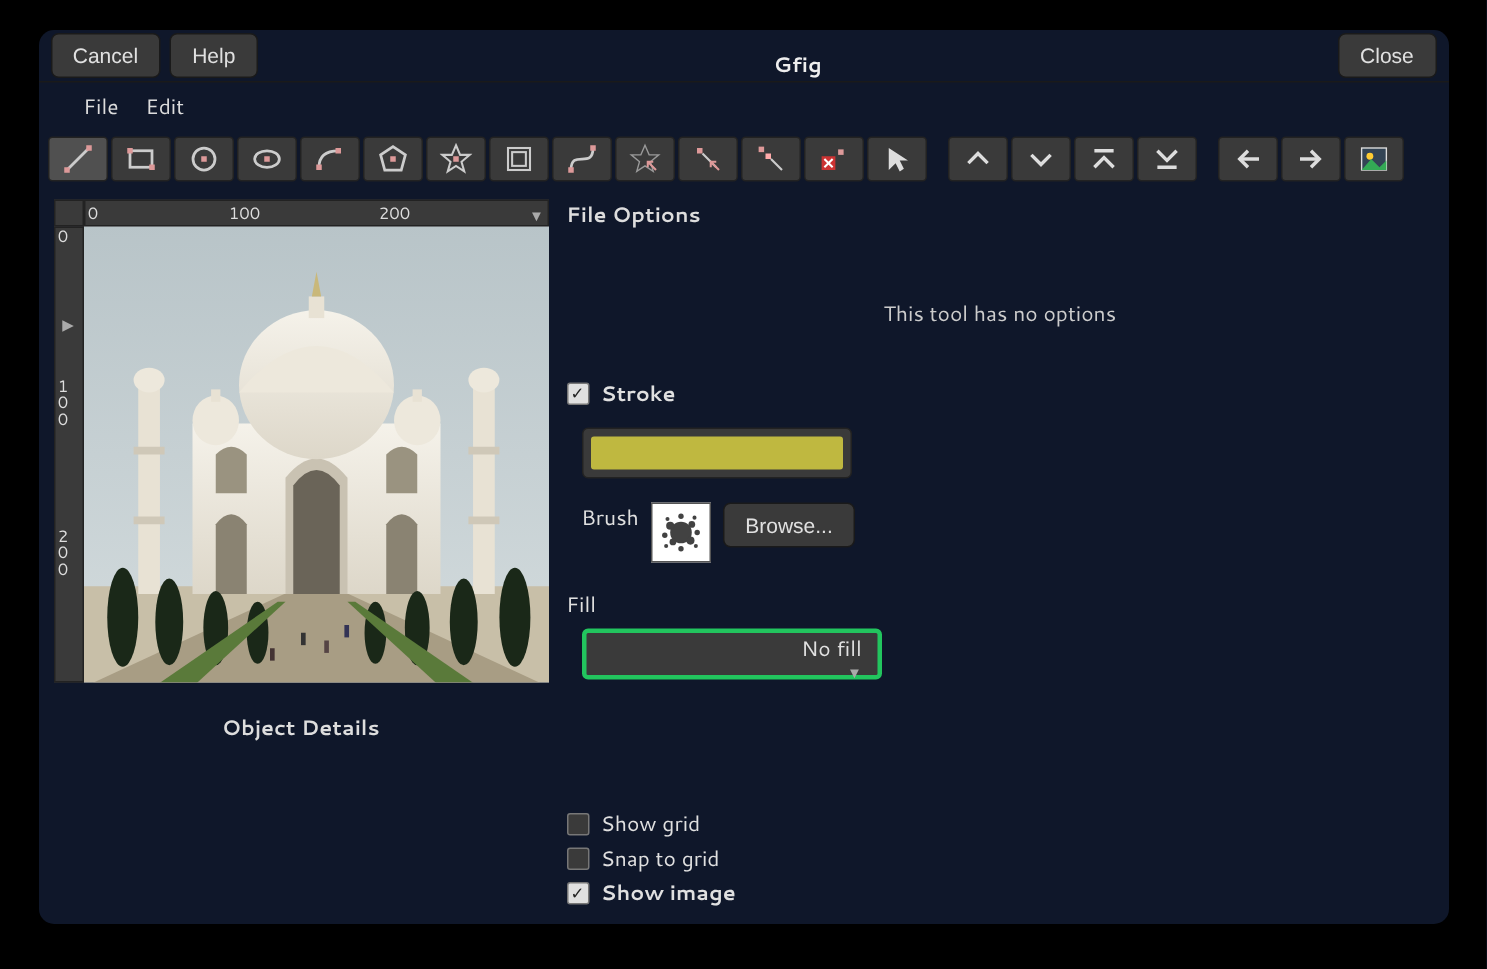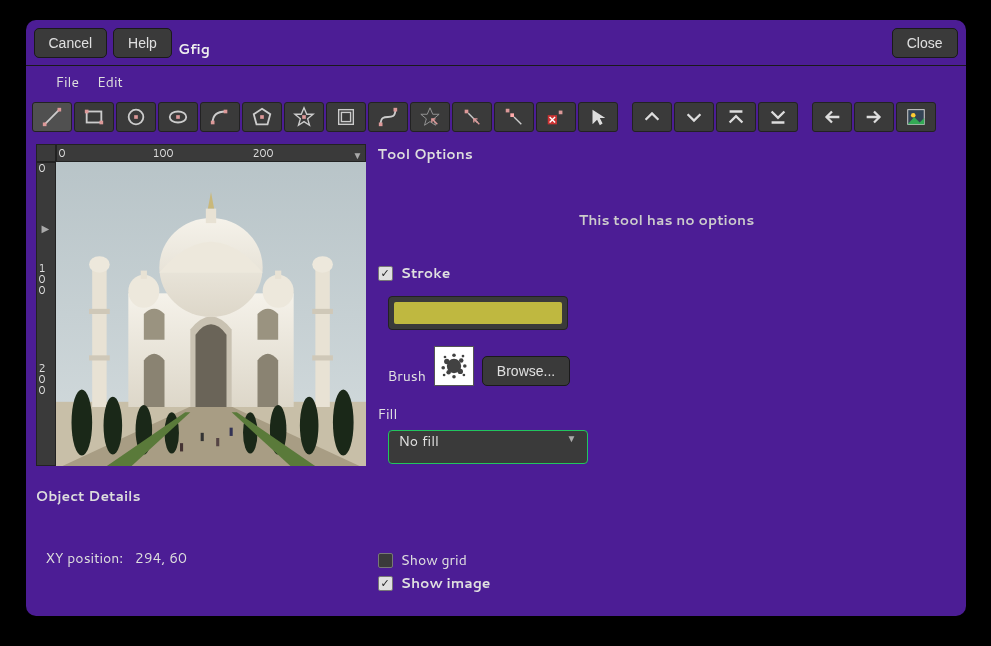--- a/index.html
+++ b/index.html
@@ -9,36 +9,37 @@
       font-size: 14px;
       color: #e0e0e0;
       display: flex;
       justify-content: center;
       align-items: flex-start;
       padding-top: 20px;
     }
     .window {
       width: 940px;
       height: 596px;
-      background: #4c1d95;
+      background: #0f172a;
       border-radius: 10px;
       overflow: hidden;
       display: flex;
       flex-direction: column;
     }
     .titlebar {
       height: 46px;
       display: flex;
       align-items: center;
       padding: 0 8px;
       gap: 6px;
       border-bottom: 1px solid #1a1a1a;
     }
     .titlebar-title {
       flex: 1;
+      text-align: center;
       font-weight: 600;
       color: #eee;
       margin-top: 12px;
     }
     .btn {
       background: #3a3a3a;
       border: 1px solid #1a1a1a;
       border-radius: 5px;
       padding: 6px 14px;
       color: #e0e0e0;
@@ -115,20 +116,21 @@
     .ruler-v .tick-label { position: absolute; left: 2px; font-size: 11px; color: #ddd; line-height: 11px; }
     .canvas-img {
       position: absolute;
       top: 18px; left: 20px; right: 0; bottom: 0;
       background: #888;
       overflow: hidden;
     }
     .canvas-img svg { width: 100%; height: 100%; display: block; }
     .object-details {
       margin-top: 20px;
+      text-align: center;
     }
     .object-details h4 {
       font-size: 14px;
       font-weight: 600;
       color: #ddd;
     }
     .xy-row {
       margin-top: 42px;
       margin-left: 10px;
       font-size: 14px;
@@ -142,21 +144,20 @@
     .section-title {
       font-size: 14px;
       font-weight: 600;
       color: #ddd;
       margin-bottom: 6px;
     }
     .no-options {
       text-align: center;
       color: #ccc;
       padding: 40px 0 30px 0;
-      font-weight: bold;
     }
     .check-row {
       display: flex;
       align-items: center;
       gap: 8px;
       margin: 3px 0;
     }
     .checkbox {
       width: 15px; height: 15px;
       border: 1px solid #777;
@@ -181,46 +182,47 @@
       border-radius: 4px;
       padding: 5px;
       cursor: pointer;
     }
     .color-swatch-inner {
       width: 100%; height: 100%;
       border-radius: 2px;
     }
     .brush-row {
       display: flex;
-      align-items: flex-end;
+      align-items: flex-start;
       gap: 8px;
       margin: 6px 0 12px 10px;
     }
     .brush-preview {
       width: 40px; height: 40px;
       background: #fff;
       border: 1px solid #555;
       display: flex;
       align-items: center;
       justify-content: center;
     }
     .brush-preview svg { width: 36px; height: 36px; }
     .fill-label { margin-top: 6px; font-weight: 500; }
     .select {
       margin: 6px 0 0 10px;
       width: 200px;
       height: 34px;
       background: #3a3a3a;
-      border: 1px solid #22c55e;
+      border: 3px solid #22c55e;
       border-radius: 4px;
       padding: 0 10px;
       display: flex;
-      align-items: flex-start;
+      align-items: flex-end;
       justify-content: space-between;
       cursor: pointer;
+      flex-direction: column;
     }
     .select .chev { font-size: 10px; color: #aaa; }
     .grid-checks { margin-top: 83px; }
     .ruler-corner {
       position: absolute;
       top: 0; left: 0; width: 20px; height: 18px;
       background: #3a3a3a;
       border: 1px solid #222;
     }
     .ruler-arrow {
@@ -506,30 +508,25 @@
             <rect x="140" y="265" width="3" height="8" fill="#333"></rect>
             <rect x="155" y="270" width="3" height="8" fill="#544"></rect>
             <rect x="168" y="260" width="3" height="8" fill="#335"></rect>
             <rect x="120" y="275" width="3" height="8" fill="#433"></rect>
           </svg>
         </div>
       </div>
 
       <div class="object-details">
         <h4>Object Details</h4>
-        <div class="xy-row">
-          <span>XY position:</span>
-          &nbsp;
-          <span>294, 60</span>
-        </div>
       </div>
     </div>
 
     <div class="right-col">
-      <div class="section-title">Tool Options</div>
+      <div class="section-title">File Options</div>
       <div class="no-options">This tool has no options</div>
 
       <div class="check-row">
         <div class="checkbox checked">✓</div>
         <span style="font-weight:700">Stroke</span>
       </div>
       <div class="color-swatch-btn">
         <div class="color-swatch-inner" style="background:#bfb840"></div>
       </div>
       <div class="brush-row">
@@ -561,20 +558,24 @@
         <span>No fill</span>
         <span class="chev">▼</span>
       </div>
 
       <div class="grid-checks">
         <div class="check-row">
           <div class="checkbox"></div>
           <span>Show grid</span>
         </div>
         <div class="check-row">
+          <div class="checkbox"></div>
+          <span>Snap to grid</span>
+        </div>
+        <div class="check-row">
           <div class="checkbox checked">✓</div>
           <span style="font-weight:600">Show image</span>
         </div>
       </div>
     </div>
   </div>
 
 </div>
 
 </body></html>

